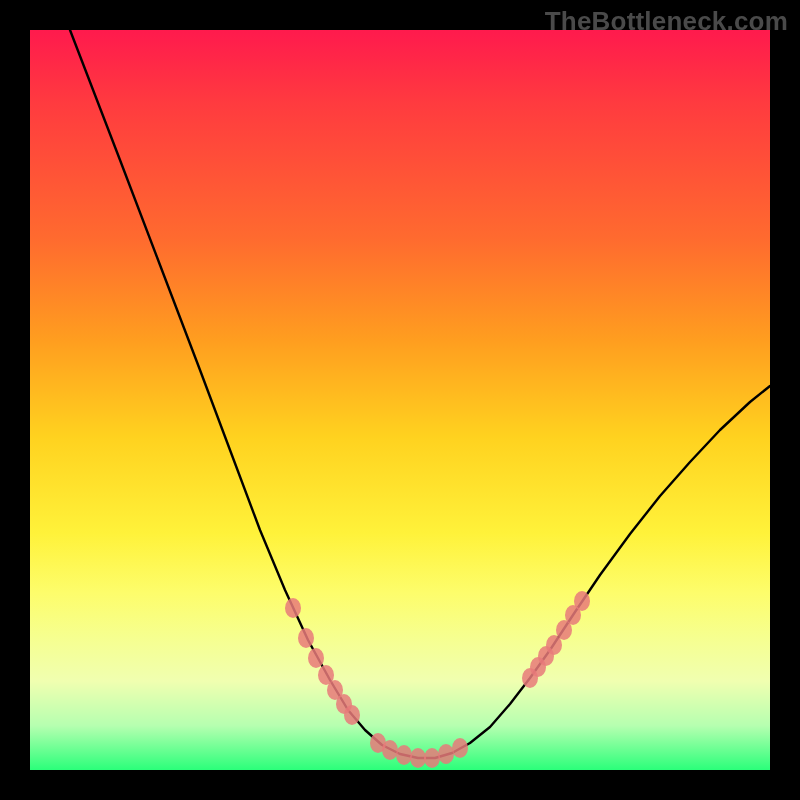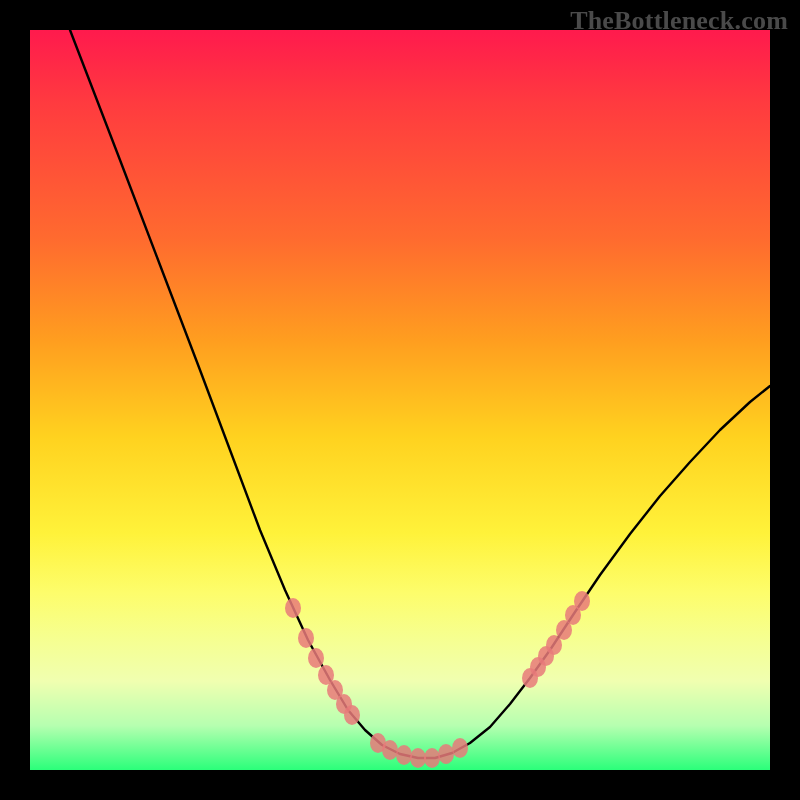--- a/index.html
+++ b/index.html
@@ -42,21 +42,21 @@
     );
   }
   .watermark {
     position: absolute;
     top: 6px;
     right: 12px;
     color: #4a4a4a;
     font-size: 26px;
     font-weight: 600;
     letter-spacing: 0.2px;
-    font-family: Liberation Serif, serif;
+    font-family: Liberation Sans, sans-serif;
     user-select: none;
   }
   svg.curve {
     position: absolute;
     left: 0;
     top: 0;
     width: 740px;
     height: 740px;
     overflow: visible;
   }

